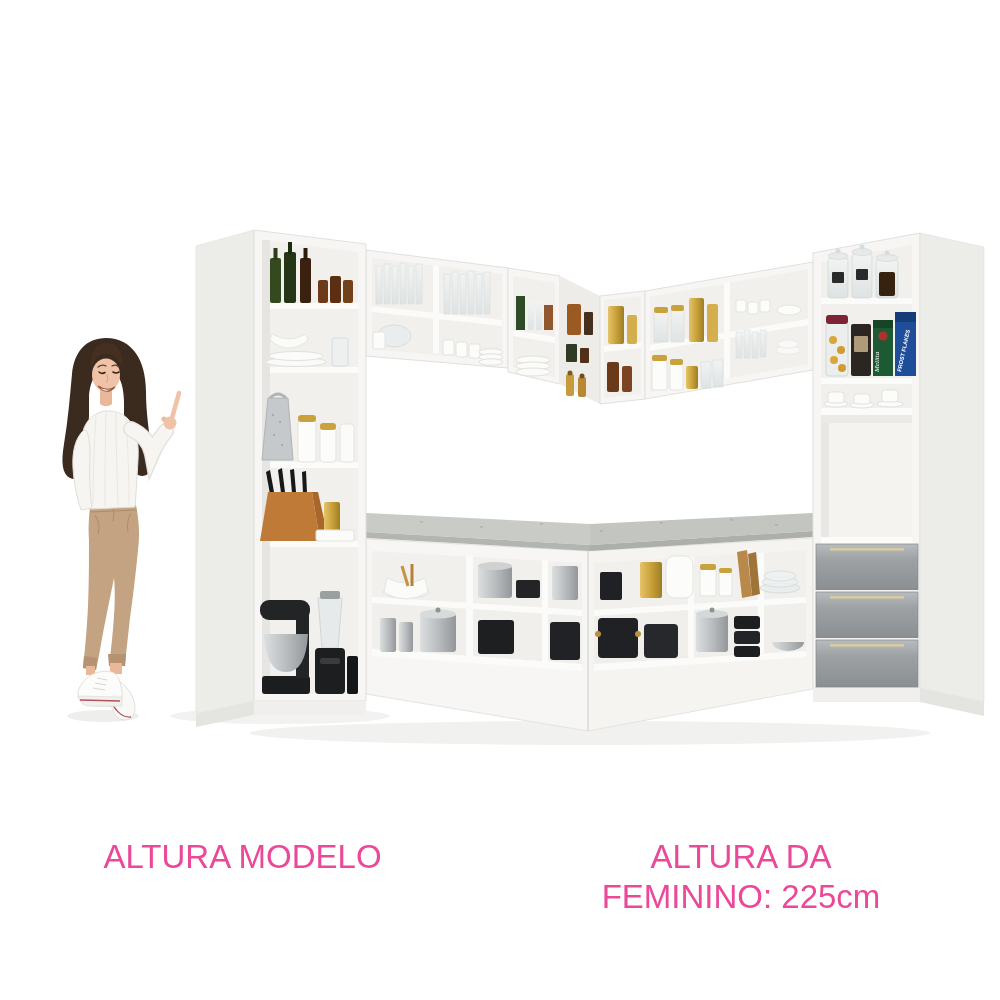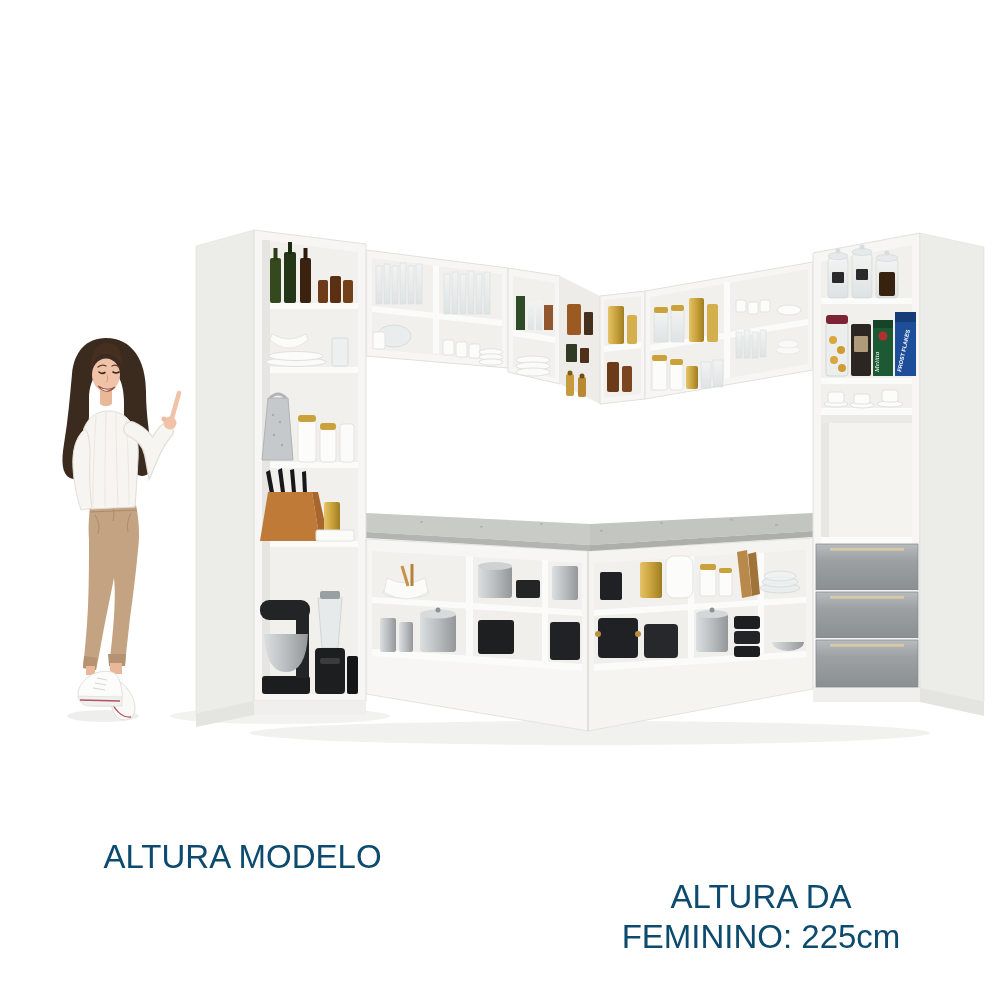--- a/index.html
+++ b/index.html
@@ -1,22 +1,22 @@
 <!DOCTYPE html>
 <html><head>
 <meta charset="utf-8">
 <style>
   html,body{margin:0;padding:0;background:#ffffff;}
   #stage{position:relative;width:1000px;height:1000px;background:#ffffff;overflow:hidden;
          font-family:"Liberation Sans", sans-serif;}
   #scene{position:absolute;left:0;top:0;}
-  .caption{position:absolute;text-align:center;color:#0c4a6e;
+  .caption{position:absolute;text-align:center;color:#ec4899;
            font-size:33px;line-height:40px;letter-spacing:0px;font-weight:400;}
   #caption-left{left:55px;top:837px;width:375px;}
-  #caption-right{left:581px;top:837px;width:360px;margin-top:40px;}
+  #caption-right{left:561px;top:837px;width:360px;}
 </style>
 </head>
 <body>
 
 <div id="stage">
 
 <svg id="scene" width="1000" height="1000" viewBox="0 0 1000 1000">
   <defs>
     <linearGradient id="gSteel" x1="0" y1="0" x2="1" y2="0">
       <stop offset="0" stop-color="#dcdfe0"></stop>

